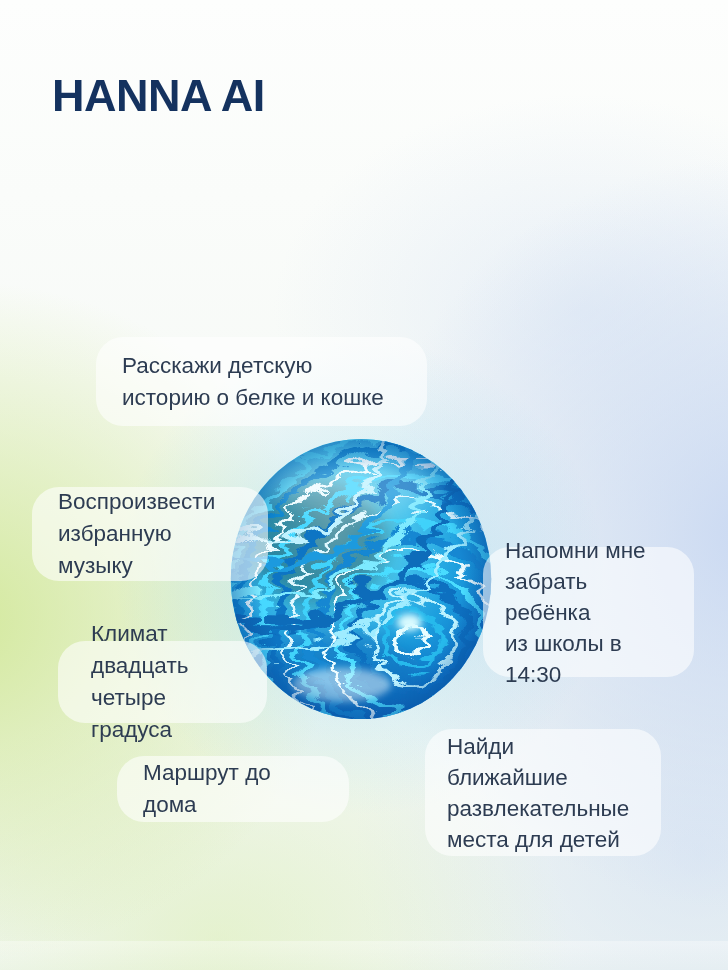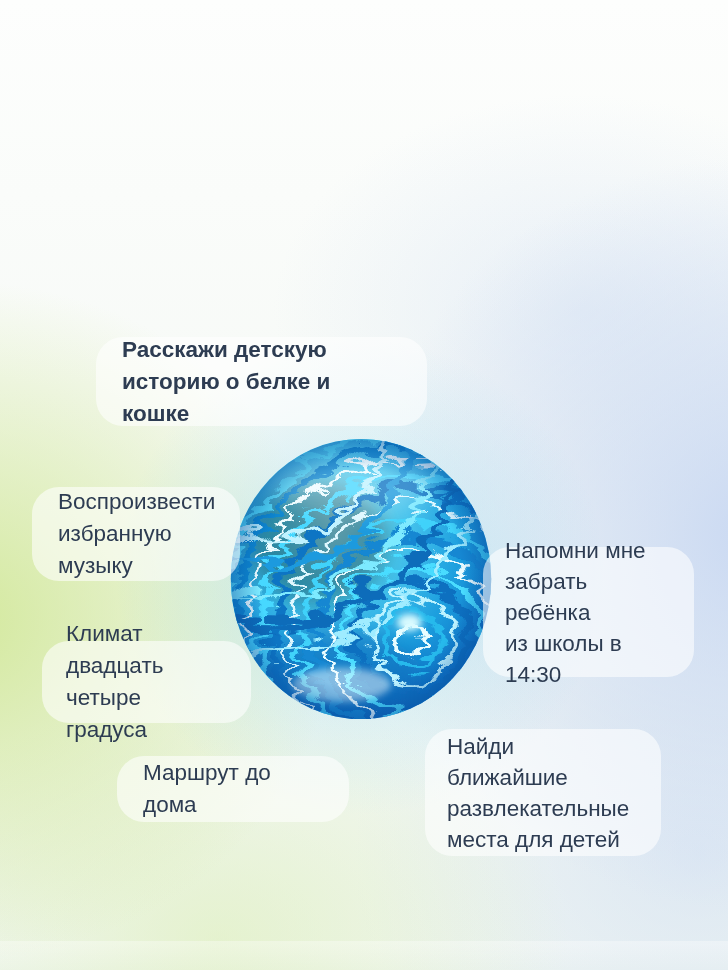--- a/index.html
+++ b/index.html
@@ -25,45 +25,46 @@
   }
   .bubble{
     position:absolute;box-sizing:border-box;
     background:rgba(255,255,255,0.58);
     border-radius:27px;
     color:#2d3c52;font-size:22.5px;line-height:32px;
     display:flex;align-items:center;
     padding:0 26px;
     white-space:pre-line;
   }
-  .b1{left:96px;top:337px;width:331px;height:89px;font-weight:bold;}
+  .b1{left:96px;top:337px;width:331px;height:89px;}
   .b2{left:450px;top:399px;width:211px;height:63px;padding:0 25px;}
-  .b3{left:32px;top:487px;width:208px;height:94px;}
+  .b3{left:32px;top:487px;width:236px;height:94px;}
   .b4{left:483px;top:547px;width:211px;height:130px;line-height:31px;padding:0 22px;}
-  .b5{left:42px;top:641px;width:209px;height:82px;padding:0 24px;}
+  .b5{left:58px;top:641px;width:209px;height:82px;padding:0 33px;}
   .b6{left:117px;top:756px;width:232px;height:66px;}
   .b7{left:425px;top:729px;width:236px;height:127px;line-height:31px;padding:0 22px;}
   .orb-halo{
     position:absolute;left:176px;top:390px;width:372px;height:382px;
     border-radius:50%;
     background:radial-gradient(closest-side, rgba(118,205,240,0.40), rgba(118,205,240,0.16) 56%, rgba(118,205,240,0) 72%);
   }
   .orb{position:absolute;left:229px;top:437px;width:264px;height:284px;}
   .orb svg{display:block;width:100%;height:100%;}
   .bottom-band{
     position:absolute;left:0;top:941px;width:728px;height:29px;
     background:linear-gradient(180deg, rgba(255,255,255,0.35), rgba(238,246,240,0.1));
   }
 </style>
 </head>
 <body>
 
 <div class="poster">
 
   <div class="title">
+    <div>HANNA AI</div>
   </div>
 
   <div class="orb-halo"></div>
 
   <div class="orb">
     <svg viewBox="0 0 300 300" preserveAspectRatio="none" aria-hidden="true">
       <defs>
         <radialGradient id="gBase" cx="40%" cy="32%" r="80%">
           <stop offset="0%" stop-color="#aeeffd"></stop>
           <stop offset="30%" stop-color="#4cc9ef"></stop>

